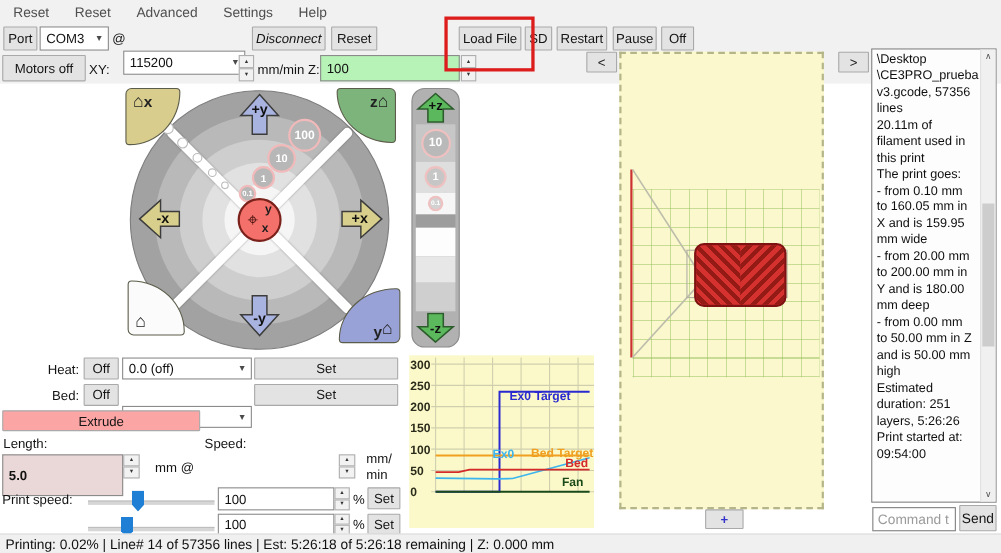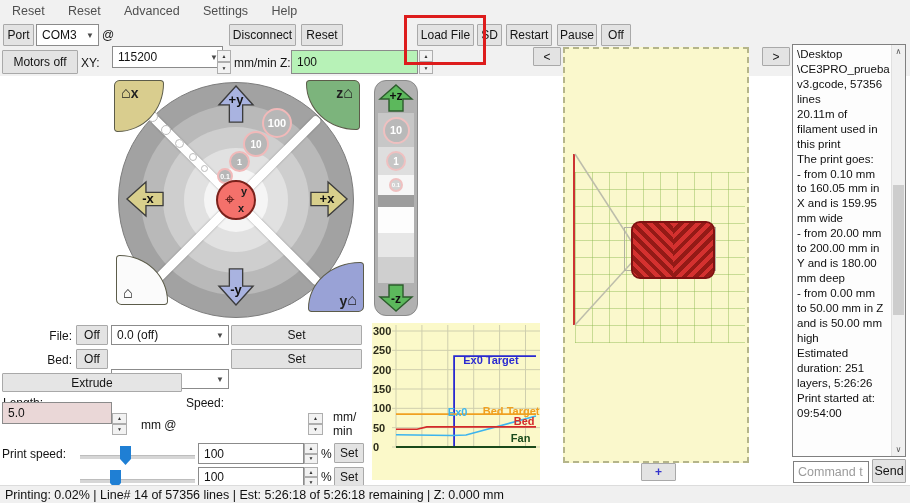--- a/index.html
+++ b/index.html
@@ -64,21 +64,21 @@
   
   .track{position:absolute;height:3px;background:#d6d6d6;border-top:1px solid #bdbdbd;}
   .thumb{position:absolute;width:11px;height:19px;background:#1f7fd4;
          clip-path:polygon(0 0,100% 0,100% 68%,50% 100%,0 68%);}
   
   #statusbar{left:0;top:485px;width:910px;height:18px;background:#f0f0f0;border-top:1px solid #dcdcdc;
              box-sizing:border-box;display:flex;align-items:center;padding-left:5px;font-size:12.5px;
              color:#101010;z-index:40;}
   
   #annot{left:404px;top:15px;width:76px;height:44px;border:3px solid #dd1c1c;z-index:50;pointer-events:none;}
-  .pinkbtn{background:#e5e5e5;text-align:right;}
+  .pinkbtn{background:#fca5a5;text-align:right;}
   .pinkfield{background:#ead7d7;}
 </style>
 </head>
 <body>
 
 <div id="app">
 
   <div class="abs" id="topbar">
     <div class="abs" style="left:0;top:0;width:910px;height:22px;">
       <span class="menu-item" style="margin-left:2px">Reset</span>
@@ -91,21 +91,21 @@
     <div class="abs btn" style="left:3px;top:24px;width:31px;height:22px;">Port</div>
     <div class="abs combo" style="left:36px;top:24px;width:63px;height:22px;">
       <span>COM3</span>
       <span class="dd">▼</span>
     </div>
     <span class="abs lbl" style="left:102px;top:28px;">@</span>
     <div class="abs combo" style="left:112px;top:24px;width:111px;height:22px;">
       <span>115200</span>
       <span class="dd">▼</span>
     </div>
-    <div class="abs btn" style="left:229px;top:24px;width:67px;height:22px;">Disconnect</div>
+    <div class="abs btn" style="left:229px;top:24px;width:67px;height:22px;font-style:italic;">Disconnect</div>
     <div class="abs btn" style="left:301px;top:24px;width:42px;height:22px;">Reset</div>
     <div class="abs btn" style="left:417px;top:24px;width:57px;height:22px;">Load File</div>
     <div class="abs btn" style="left:477px;top:24px;width:25px;height:22px;">SD</div>
     <div class="abs btn" style="left:506px;top:24px;width:46px;height:22px;">Restart</div>
     <div class="abs btn" style="left:557px;top:24px;width:40px;height:22px;">Pause</div>
     <div class="abs btn" style="left:601px;top:24px;width:30px;height:22px;">Off</div>
 
     <div class="abs btn" style="left:2px;top:50px;width:76px;height:24px;">Motors off</div>
     <span class="abs lbl" style="left:81px;top:56px;">XY:</span>
     <div class="abs spin" style="left:217px;top:50px;width:14px;height:24px;">
@@ -210,42 +210,42 @@
     <div class="zband" style="height:24px;background:#e7e7e7;"></div>
     <div class="zband" style="height:26px;background:#cfcfcf;"></div>
     <div class="zband jog-arrow" style="height:30px;position:relative;">
       <svg width="36" height="28" viewBox="0 0 36 28" style="transform:rotate(180deg)">
           <path d="M18 1 L34 15 L25 15 L25 27 L11 27 L11 15 L2 15 Z" fill="#5cb85c" stroke="#2c5c2c" stroke-width="1.4"></path>
         </svg>
       <span class="arrow-label" style="top:9px;font-size:12px;">-z</span>
     </div>
   </div>
 
-  <span class="abs lbl" style="left:30px;top:329px;width:42px;text-align:right;">File:</span>
+  <span class="abs lbl" style="left:30px;top:329px;width:42px;text-align:right;">Heat:</span>
   <div class="abs btn" style="left:76px;top:325px;width:32px;height:20px;">Off</div>
   <div class="abs combo" style="left:111px;top:325px;width:118px;height:20px;">
     <span>0.0 (off)</span>
     <span class="dd">▼</span>
   </div>
   <div class="abs btn" style="left:231px;top:325px;width:131px;height:20px;">Set</div>
 
   <span class="abs lbl" style="left:30px;top:353px;width:42px;text-align:right;">Bed:</span>
   <div class="abs btn" style="left:76px;top:349px;width:32px;height:20px;">Off</div>
   <div class="abs combo" style="left:111px;top:349px;width:118px;height:20px;">
     <span>0.0 (off)</span>
     <span class="dd">▼</span>
   </div>
   <div class="abs btn" style="left:231px;top:349px;width:131px;height:20px;">Set</div>
 
   <div class="abs btn pinkbtn" style="left:2px;top:373px;width:180px;height:19px;">Extrude</div>
 
   <span class="abs lbl" style="left:3px;top:396px;">Length:</span>
   <span class="abs lbl" style="left:186px;top:396px;">Speed:</span>
 
-  <div class="abs field pinkfield" style="left:2px;top:402px;width:110px;height:22px;">5.0</div>
+  <div class="abs field pinkfield" style="left:2px;top:413px;width:110px;height:38px;font-weight:bold;">5.0</div>
   <div class="abs spin" style="left:112px;top:413px;width:15px;height:22px;">
     <div class="sb">▲</div>
     <div class="sb">▼</div>
   </div>
   <span class="abs lbl" style="left:141px;top:418px;">mm @</span>
   <div class="abs spin" style="left:308px;top:413px;width:15px;height:22px;">
     <div class="sb">▲</div>
     <div class="sb">▼</div>
   </div>
   <span class="abs lbl" style="left:333px;top:410px;">mm/</span>

